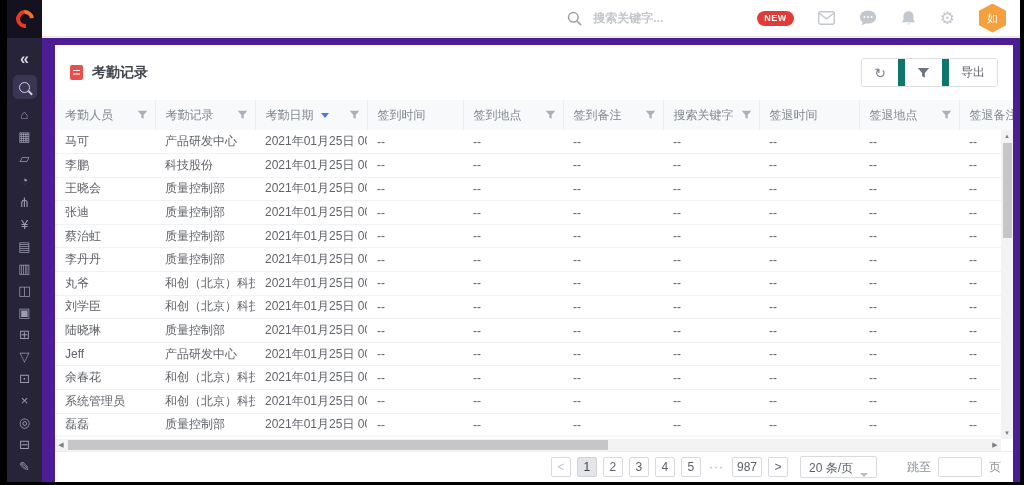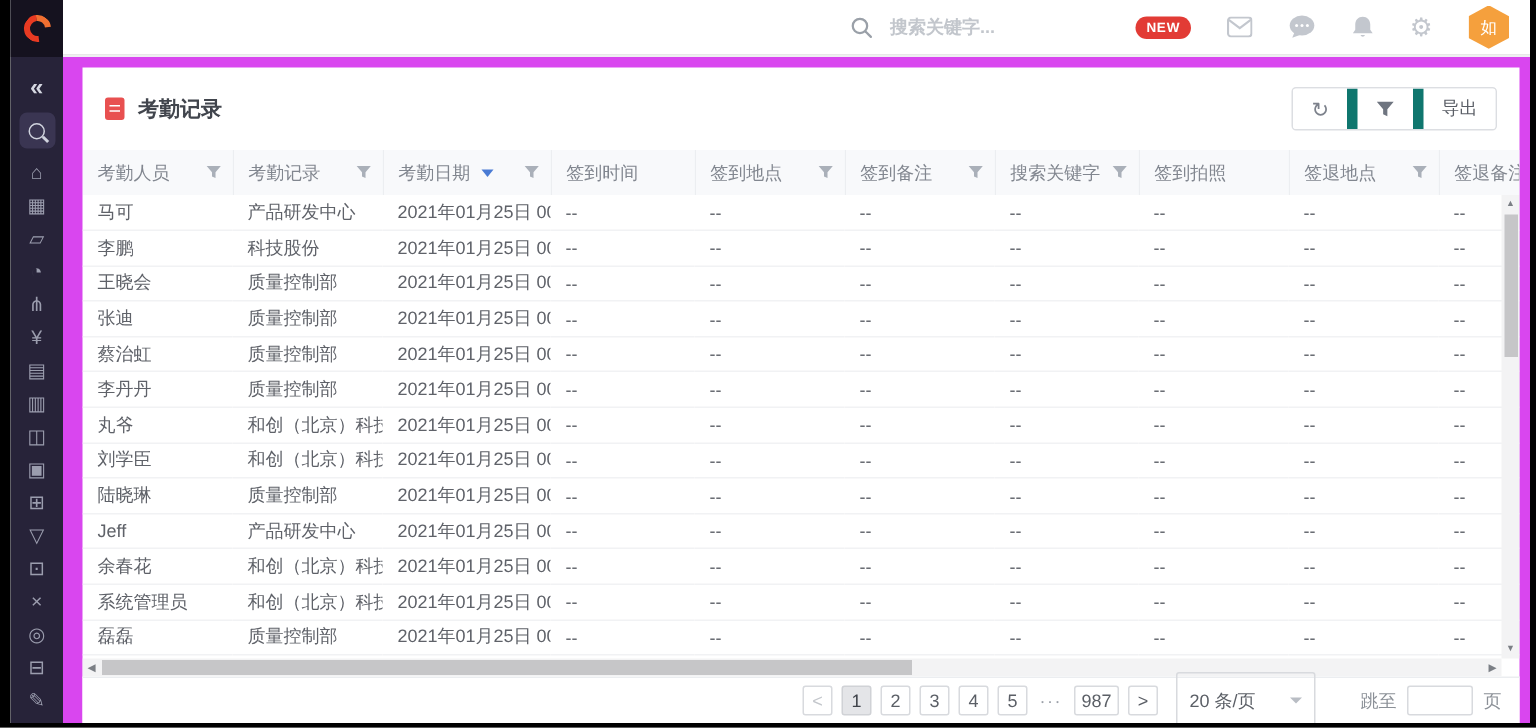--- a/index.html
+++ b/index.html
@@ -34,21 +34,21 @@
   .tb-icons{display:flex;align-items:center;gap:24px;}
   .badge-new{background:#e23b35;color:#fff;font-size:9px;font-weight:bold;
              padding:2.5px 7px;border-radius:9px;letter-spacing:.5px;cursor:pointer;}
   .tb-ico{line-height:0;cursor:pointer;}
   .gear{font-size:17px;color:#c3c7ce;line-height:1;cursor:pointer;}
   .avatar{width:27px;height:29px;background:#f5a03d;color:#fff;font-size:11px;cursor:pointer;
           clip-path:polygon(50% 0,100% 25%,100% 75%,50% 100%,0 75%,0 25%);
           display:flex;align-items:center;justify-content:center;}
 
   
-  .content{position:absolute;left:35px;top:38px;right:0;bottom:0;background:#d946ef;}
+  .content{position:absolute;left:35px;top:38px;right:0;bottom:0;background:#4c1d95;}
   .card{position:absolute;left:13px;top:7px;right:7px;bottom:0;background:#fff;}
   .title-row{height:55px;display:flex;align-items:center;justify-content:space-between;
              padding:0 15px;box-sizing:border-box;}
   .page-title{display:flex;align-items:center;gap:9px;font-size:14px;color:#41454d;font-weight:bold;}
   .doc-icon{width:13px;height:15px;background:#e85050;border-radius:2px;position:relative;}
   .doc-icon::after{content:'';position:absolute;left:3px;top:4.5px;width:7px;height:1.5px;
                    background:#fff;box-shadow:0 3.5px 0 #fff;}
   .btn-group{display:flex;border:1px solid #dcdee2;border-radius:3px;height:27px;
              align-items:stretch;overflow:hidden;}
   .tool-btn{display:flex;align-items:center;justify-content:center;padding:0 12px;
@@ -87,22 +87,22 @@
                display:flex;align-items:center;padding:0 12px;font-size:12px;color:#8b9097;
                box-sizing:border-box;background:#fff;}
   .pager{margin-left:auto;display:flex;align-items:center;gap:6px;}
   .pg-btn{min-width:20px;height:20px;border:1px solid #d8dade;border-radius:2px;
           display:inline-flex;align-items:center;justify-content:center;font-size:12px;
           color:#5b5f66;padding:0 4px;box-sizing:border-box;background:#fff;cursor:pointer;}
   .pg-btn.active{background:#e4e5e8;border-color:#d0d2d6;color:#3f434a;}
   .pg-btn.disabled{color:#c3c6cb;}
   .pg-pages{display:inline-flex;align-items:center;gap:6px;}
   .pg-ellipsis{color:#9ba0a8;letter-spacing:1px;padding:0 2px;cursor:pointer;}
-  .page-size{height:38px;border:1px solid #d8dade;border-radius:2px;display:flex;align-items:center;
-             gap:23px;padding:0 8px;color:#5b5f66;margin-left:6px;cursor:pointer;box-sizing:border-box;}
+  .page-size{height:22px;border:1px solid #d8dade;border-radius:2px;display:flex;align-items:flex-end;
+             gap:7px;padding:0 8px;color:#5b5f66;margin-left:6px;cursor:pointer;box-sizing:border-box;}
   .caret-down{width:0;height:0;border-left:4px solid transparent;border-right:4px solid transparent;
               border-top:4px solid #b9bdc4;}
   .jump{display:flex;align-items:center;gap:7px;margin-left:24px;color:#8b9097;}
   .jump input{width:44px;height:20px;border:1px solid #d8dade;border-radius:2px;outline:none;
               font-size:12px;text-align:center;box-sizing:border-box;}
 </style>
 </head>
 <body>
 
 <div class="screen">
@@ -225,21 +225,21 @@
                   <th><span class="th-label">签到时间</span></th>
                   <th><span class="th-label">签到地点</span><span class="th-funnel"><svg width="11" height="10" viewBox="0 0 12 11">
                         <path d="M.8.8h10.4L7.3 5.4v4.2L4.7 8.4V5.4z" fill="#aab0b9"></path>
                       </svg></span></th>
                   <th><span class="th-label">签到备注</span><span class="th-funnel"><svg width="11" height="10" viewBox="0 0 12 11">
                         <path d="M.8.8h10.4L7.3 5.4v4.2L4.7 8.4V5.4z" fill="#aab0b9"></path>
                       </svg></span></th>
                   <th><span class="th-label">搜索关键字</span><span class="th-funnel"><svg width="11" height="10" viewBox="0 0 12 11">
                         <path d="M.8.8h10.4L7.3 5.4v4.2L4.7 8.4V5.4z" fill="#aab0b9"></path>
                       </svg></span></th>
-                  <th><span class="th-label">签到拍照</span></th>
+                  <th><span class="th-label">签退时间</span></th>
                   <th><span class="th-label">签退地点</span><span class="th-funnel"><svg width="11" height="10" viewBox="0 0 12 11">
                         <path d="M.8.8h10.4L7.3 5.4v4.2L4.7 8.4V5.4z" fill="#aab0b9"></path>
                       </svg></span></th>
                   <th><span class="th-label">签退备注</span></th>
                 </tr>
               </thead>
             <tbody>
                 <tr>
                   <td>马可</td>
                   <td>产品研发中心</td>

